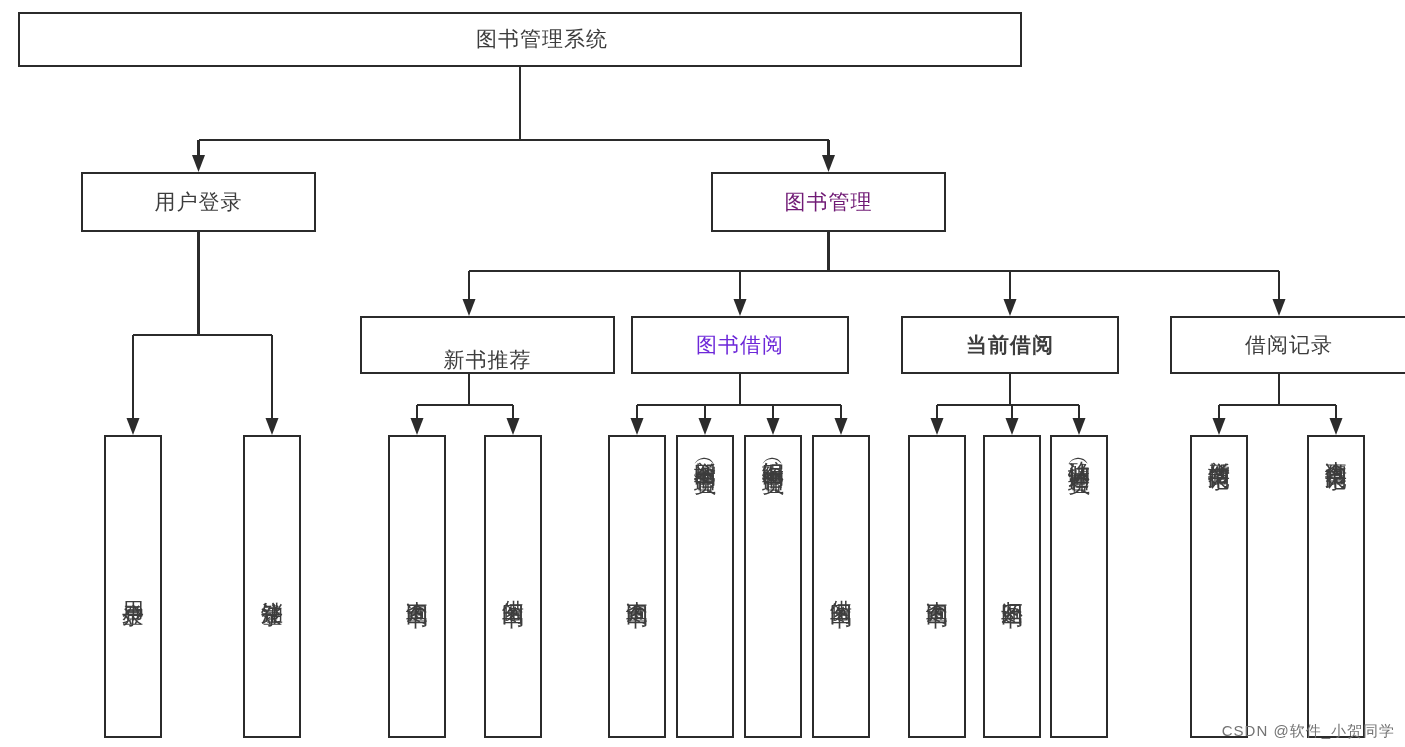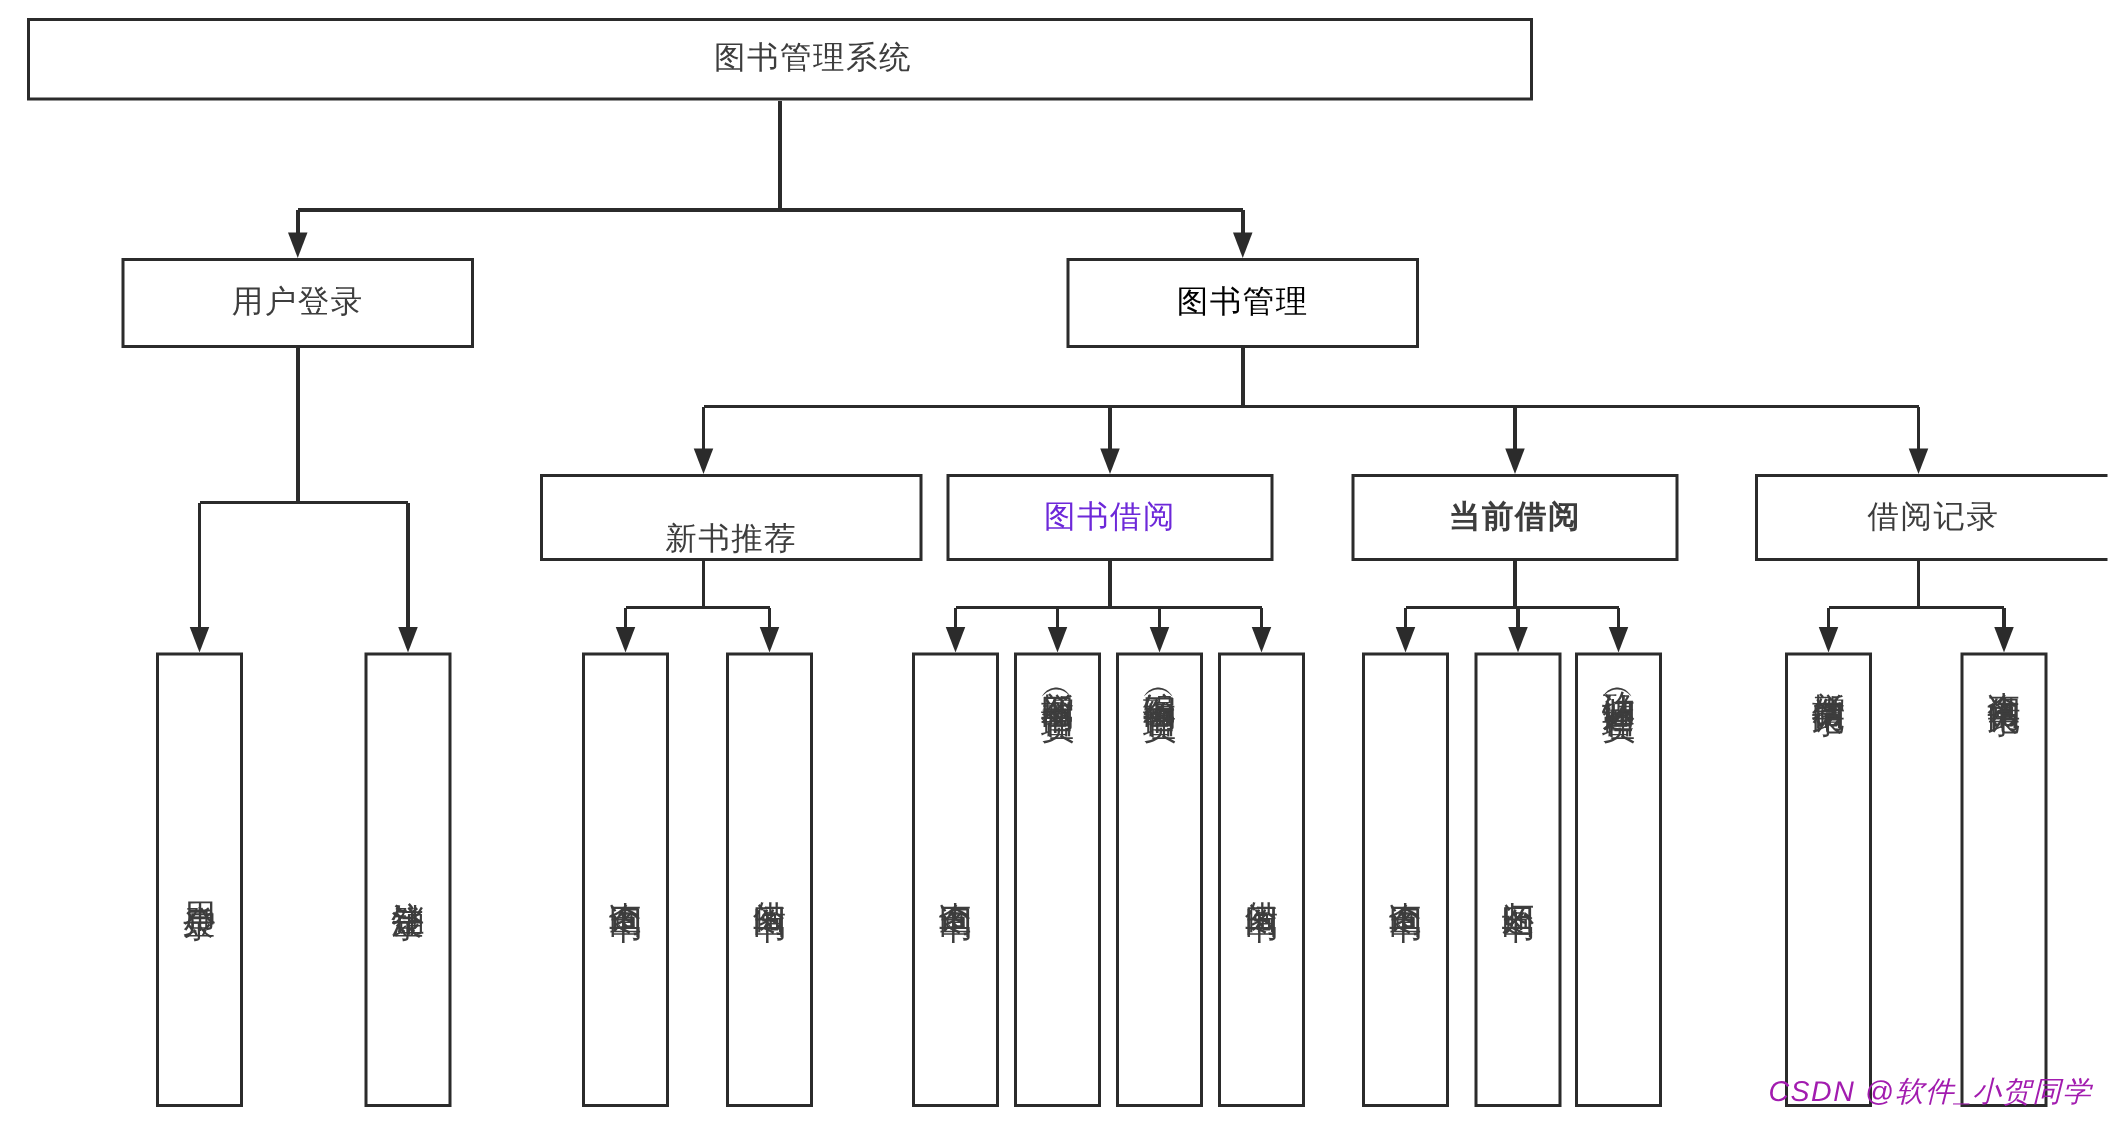--- a/index.html
+++ b/index.html
@@ -49,26 +49,25 @@
     padding-top:0;
   }
   svg#connectors{
     position:absolute;left:0;top:0;width:1405px;height:747px;
     pointer-events:none;
   }
   .watermark{
     position:absolute;
     right:10px;
     bottom:6px;
-    color:#a21caf;
-    font-size:19px;
+    color:#737373;
+    font-size:15px;
     letter-spacing:1px;
     white-space:nowrap;
     font-family:"Liberation Sans","DejaVu Sans",sans-serif;
-    font-style:italic;
   }
 </style>
 </head>
 <body>
 
 <div id="diagram-root">
   <svg id="connectors" viewBox="0 0 1405 747" xmlns="http://www.w3.org/2000/svg">
       <line x1="520" y1="67" x2="520" y2="140" stroke="#2b2b2b" stroke-width="2.4" shape-rendering="crispEdges"></line>
       <line x1="198.5" y1="140" x2="828.5" y2="140" stroke="#2b2b2b" stroke-width="2.4" shape-rendering="crispEdges"></line>
       <line x1="198.5" y1="140" x2="198.5" y2="156" stroke="#2b2b2b" stroke-width="2.4" shape-rendering="crispEdges"></line>
@@ -123,21 +122,21 @@
       <polygon points="1329.5,418 1342.5,418 1336,435" fill="#2b2b2b"></polygon>
     </svg>
 
 <div class="node-box" style="left: 18px; top: 12px; width: 1004px; height: 55px; border-color: rgb(43, 43, 43); background: rgb(255, 255, 255); padding-left: 44px;">
       <span class="node-label" style="color: rgb(61, 61, 61);">图书管理系统</span>
     </div>
     <div class="node-box" style="left: 81px; top: 172px; width: 235px; height: 60px; border-color: rgb(43, 43, 43); background: rgb(255, 255, 255);">
       <span class="node-label" style="color: rgb(61, 61, 61);">用户登录</span>
     </div>
     <div class="node-box" style="left: 711px; top: 172px; width: 235px; height: 60px; border-color: rgb(43, 43, 43); background: rgb(255, 255, 255);">
-      <span class="node-label" style="color: #000000;">图书管理</span>
+      <span class="node-label" style="color: #701a75;">图书管理</span>
     </div>
     <div class="node-box" style="left: 360px; top: 316px; width: 255px; height: 58px; border-color: rgb(43, 43, 43); background: rgb(255, 255, 255); align-items: flex-end;">
       <span class="node-label" style="color: rgb(61, 61, 61);">新书推荐</span>
     </div>
     <div class="node-box" style="left: 631px; top: 316px; width: 218px; height: 58px; border-color: rgb(43, 43, 43); background: rgb(255, 255, 255);">
       <span class="node-label" style="color: #6d28d9;">图书借阅</span>
     </div>
     <div class="node-box" style="left: 901px; top: 316px; width: 218px; height: 58px; border-color: rgb(43, 43, 43); background: rgb(255, 255, 255); font-weight: bold;">
       <span class="node-label" style="color: rgb(61, 61, 61);">当前借阅</span>
     </div>

